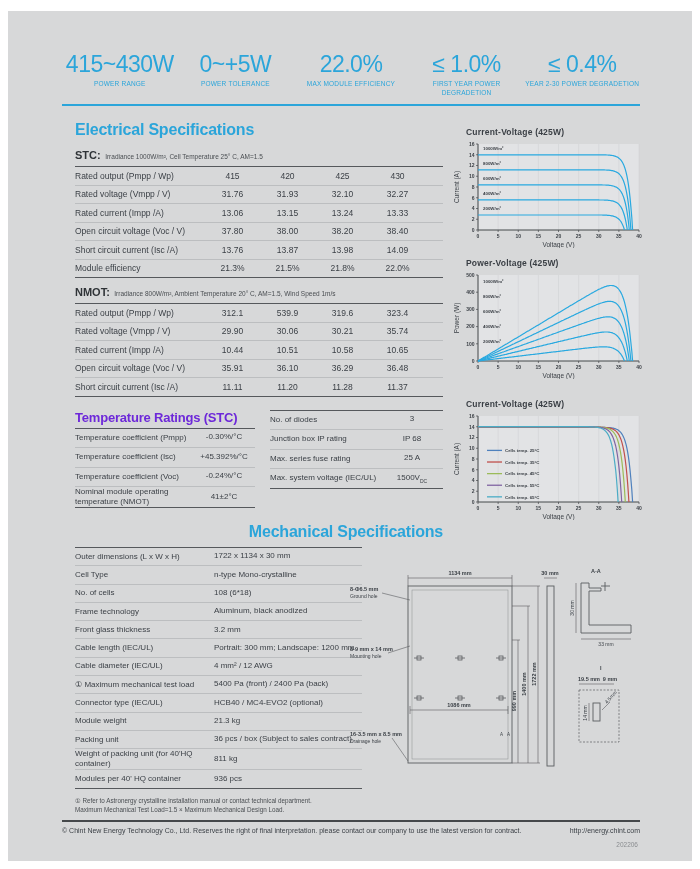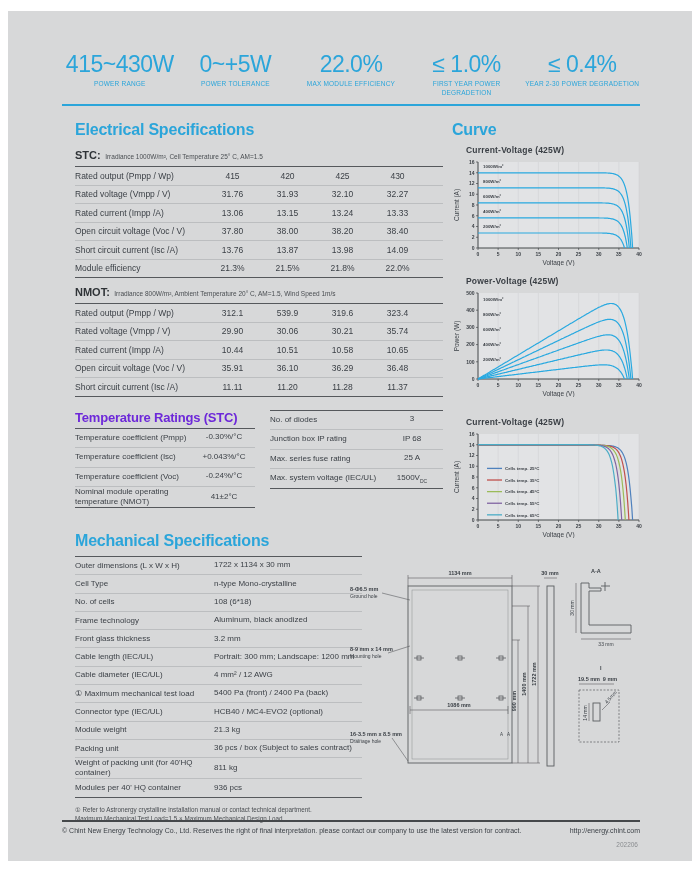--- a/index.html
+++ b/index.html
@@ -204,21 +204,21 @@
         <h3>Temperature Ratings (STC)</h3>
         <div class="kv-table">
 
             <div class="kv-row">
               <div class="lbl">Temperature coefficient (Pmpp)</div>
               <div class="val"><span>-0.30%/°C</span><sub></sub></div>
             </div>
 
             <div class="kv-row">
               <div class="lbl">Temperature coefficient (Isc)</div>
-              <div class="val"><span>+0.043%/°C</span><sub></sub></div>
+              <div class="val"><span>+45.392%/°C</span><sub></sub></div>
             </div>
 
             <div class="kv-row">
               <div class="lbl">Temperature coefficient (Voc)</div>
               <div class="val"><span>-0.24%/°C</span><sub></sub></div>
             </div>
 
             <div class="kv-row">
               <div class="lbl">Nominal module operating temperature (NMOT)</div>
               <div class="val"><span>41±2°C</span><sub></sub></div>
@@ -244,21 +244,21 @@
             </div>
 
             <div class="kv-row">
               <div class="lbl">Max. system voltage (IEC/UL)</div>
               <div class="val"><span>1500V</span><sub>DC</sub></div>
             </div>
           </div>
       </div>
     </div>
 
-    <h2 style="margin-top:24px;">Mechanical Specifications</h2>
+    <h2 style="margin-top:15px;text-align:right;">Mechanical Specifications</h2>
     <div class="kv-table mech">
 
         <div class="kv-row">
           <div class="lbl">Outer dimensions (L x W x H)</div>
           <div class="val"><span>1722 x 1134 x 30 mm</span><sub></sub></div>
         </div>
 
         <div class="kv-row">
           <div class="lbl">Cell Type</div>
           <div class="val"><span>n-type Mono-crystalline</span><sub></sub></div>
@@ -319,21 +319,20 @@
           <div class="val"><span>936 pcs</span><sub></sub></div>
         </div>
       </div>
     <div class="footnote">
       <div>① Refer to Astronergy crystalline installation manual or contact technical department.</div>
       <div>Maximum Mechanical Test Load=1.5 × Maximum Mechanical Design Load.</div>
     </div>
   </div>
 
   <div class="col-right">
-    <h2>Curve</h2>
 
     <div class="chart-block">
       <div class="chart-title">Current-Voltage  (425W)</div>
       <svg width="196" height="110">
           <rect x="26" y="6" width="161" height="86" fill="#e2e3e5"></rect>
           <line x1="26" y1="6" x2="26" y2="92" stroke="#cdced0" stroke-width="0.5"></line>
           <line x1="26" y1="92" x2="26" y2="94" stroke="#45484b" stroke-width="0.7"></line>
           <text x="26" y="100" font-size="5" text-anchor="middle" fill="#3a3f45" font-weight="bold">0</text>
           <line x1="46.125" y1="6" x2="46.125" y2="92" stroke="#cdced0" stroke-width="0.5"></line>
           <line x1="46.125" y1="92" x2="46.125" y2="94" stroke="#45484b" stroke-width="0.7"></line>

